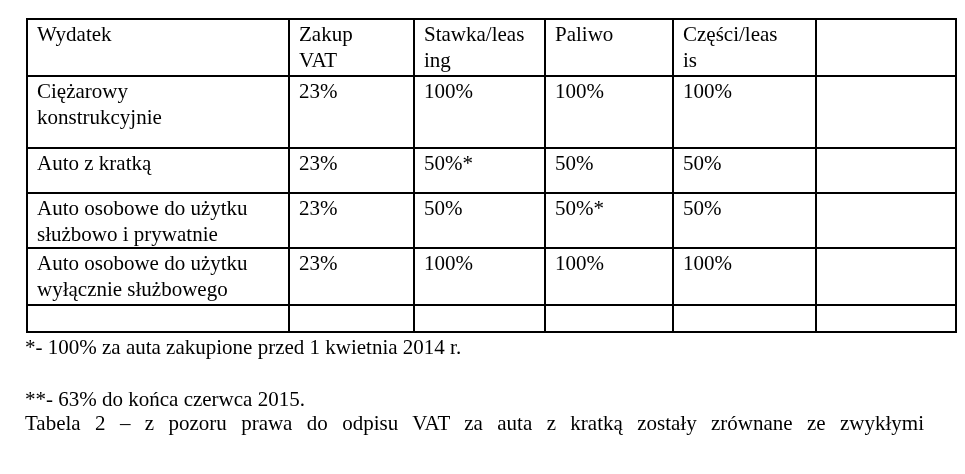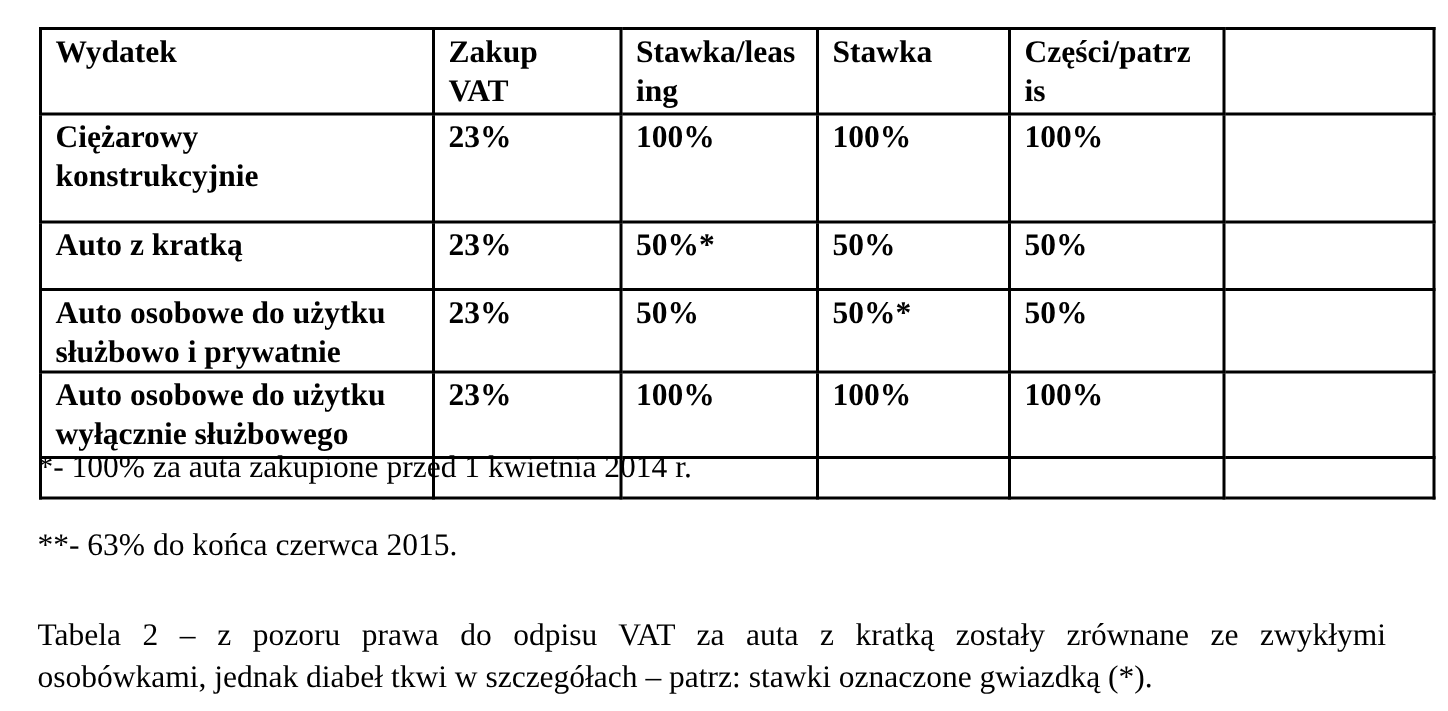--- a/index.html
+++ b/index.html
@@ -23,21 +23,21 @@
     position: absolute;
     left: 26px;
     top: 18px;
     width: 929px;
     border-collapse: collapse;
     table-layout: fixed;
   }
   table.vat-table th,
   table.vat-table td {
     border: 2px solid #000000;
-    font-weight: bold;
+    font-weight: normal;
     text-align: left;
     vertical-align: top;
     padding: 1px 8px 0 9px;
     font-size: 21px;
     line-height: 26px;
     white-space: pre-line;
     overflow: hidden;
   }
   col.c0 { width: 262px; }
   col.c1 { width: 125px; }
@@ -50,20 +50,21 @@
   tr.r1 { height: 45px; }
   tr.r2 { height: 53px; }
   tr.r3 { height: 57px; }
   tr.r4 { height: 27px; }
   .footnote {
     position: absolute;
     left: 25px;
     font-size: 21px;
     line-height: 26px;
     white-space: nowrap;
+    margin-top: 36px;
   }
   .footnote-1 { top: 298px; }
   .footnote-2 { top: 350px; }
   .caption {
     position: absolute;
     left: 25px;
     top: 409px;
     width: 899px;
     font-size: 21px;
     line-height: 28px;
@@ -90,22 +91,22 @@
         <col class="c4">
         <col class="c5">
     </colgroup>
     <thead>
       <tr class="r-header">
         <th>Wydatek</th>
         <th>Zakup
 VAT</th>
         <th>Stawka/leas
 ing</th>
-        <th>Stawka</th>
-        <th>Części/patrz
+        <th>Paliwo</th>
+        <th>Części/leas
 is</th>
         <th></th>
       </tr>
     </thead>
     <tbody>
       <tr class="r0">
         <td>Ciężarowy
 konstrukcyjnie</td>
         <td>23%</td>
         <td>100%</td>
@@ -148,16 +149,15 @@
         <td></td>
       </tr>
     </tbody>
   </table>
 
   <div class="footnote footnote-1">*- 100% za auta zakupione przed 1 kwietnia 2014 r.</div>
   <div class="footnote footnote-2">**- 63% do końca czerwca 2015.</div>
 
   <div class="caption">
     <div class="caption-line-1">Tabela 2 – z pozoru prawa do odpisu VAT za auta z kratką zostały zrównane ze zwykłymi</div>
-    <div class="caption-line-2">osobówkami, jednak diabeł tkwi w szczegółach – patrz: stawki oznaczone gwiazdką (*).</div>
   </div>
 
 </div>
 
 </body></html>

